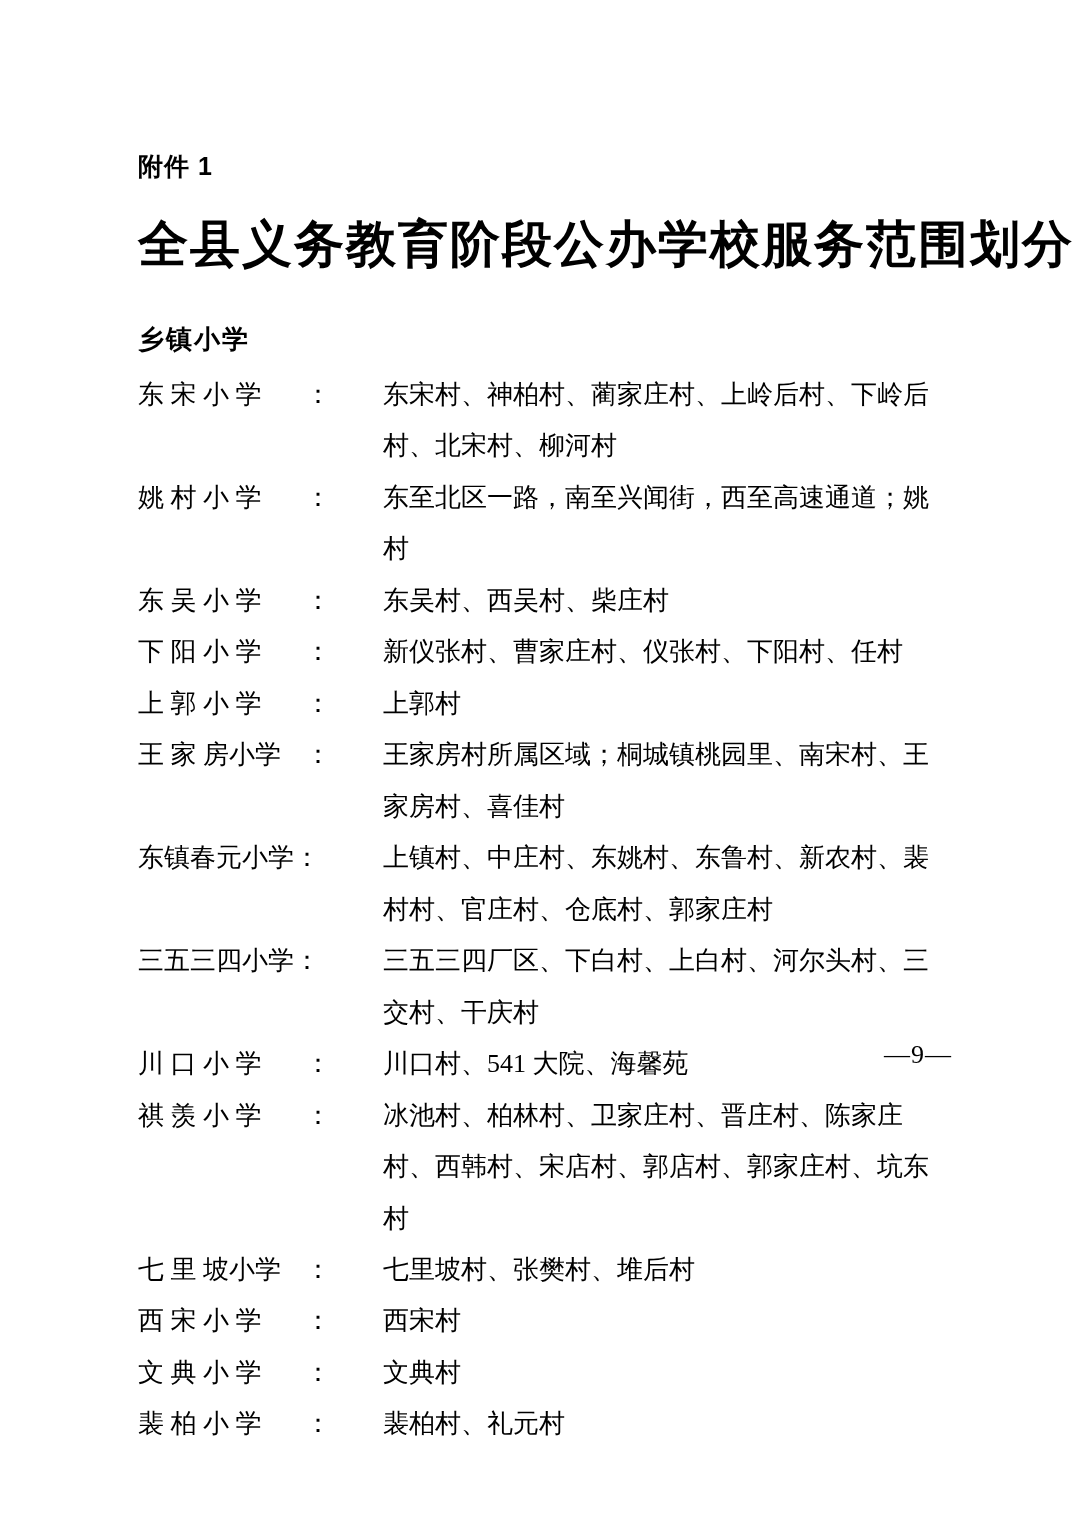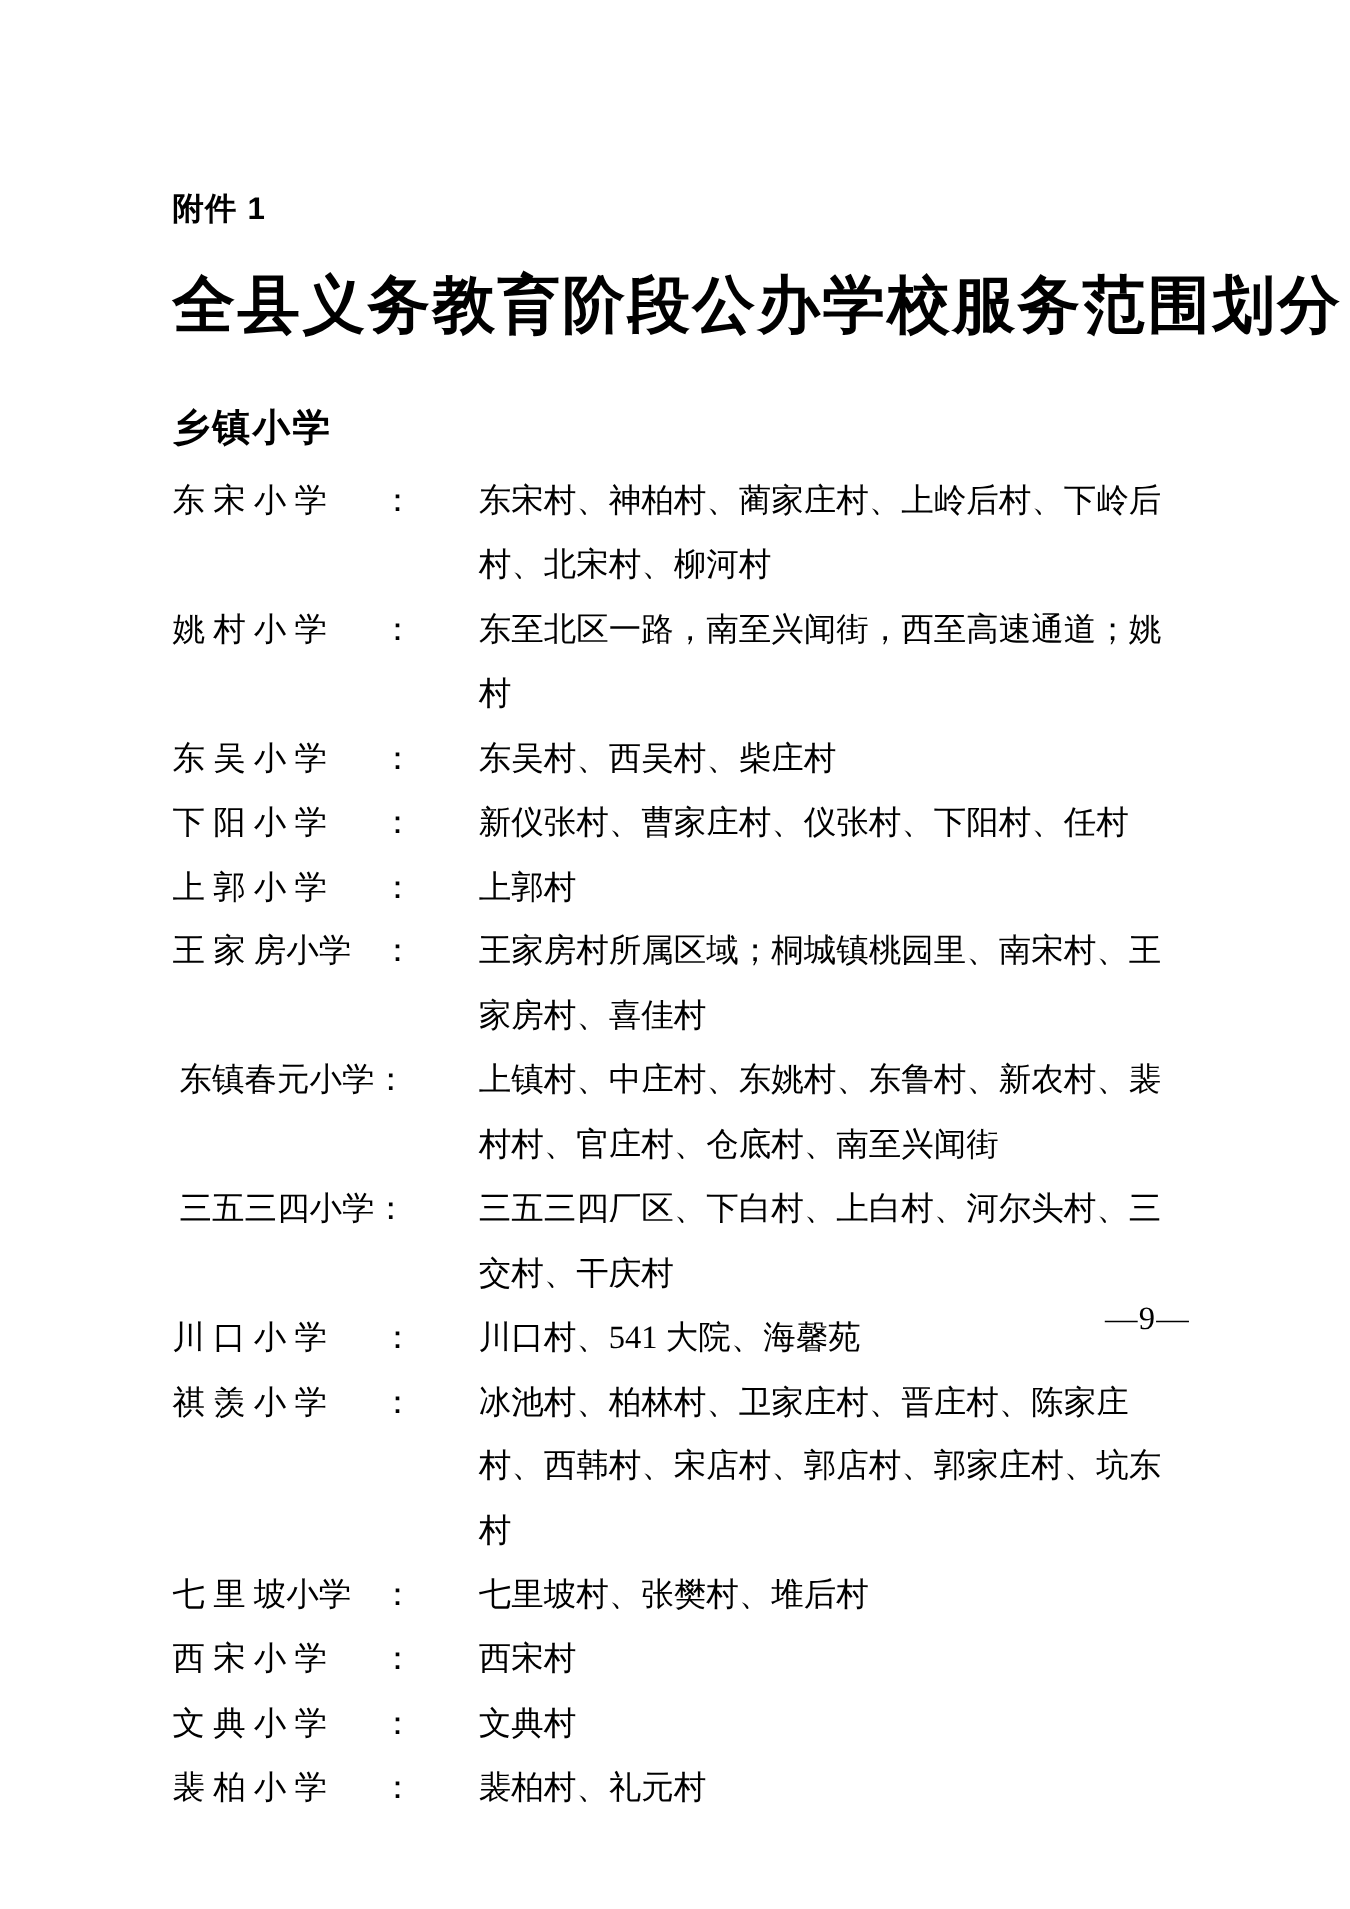--- a/index.html
+++ b/index.html
@@ -41,42 +41,42 @@
     font-family: "Liberation Serif", "DejaVu Serif", serif;
     font-weight: bold;
     font-size: 50px;
     letter-spacing: 2px;
     margin: 10px 0 44px 0;
     white-space: nowrap;
   }
   .section-heading {
     font-family: "Liberation Sans", "DejaVu Sans", sans-serif;
     font-weight: bold;
-    font-size: 30px;
+    font-size: 26px;
     letter-spacing: 2px;
     margin-bottom: 12px;
   }
   .entry {
     display: flex;
     align-items: flex-start;
     font-size: 26px;
     line-height: 1.98;
     gap: 44px;
   }
   .entry-name {
     width: 193px;
     flex: 0 0 193px;
     display: flex;
     justify-content: space-between;
     box-sizing: border-box;
     white-space: nowrap;
     letter-spacing: 0;
   }
   .entry-name.tight {
-    justify-content: center;
+    justify-content: flex-start;
     letter-spacing: 0;
   }
   .entry-name .colon {
     margin-left: 0;
   }
   .entry-value {
     flex: 1 1 auto;
     text-indent: 0;
     padding-left: 8px;
     box-sizing: border-box;
@@ -151,21 +151,21 @@
             <span class="colon">：</span>
         </div>
         <div class="entry-value">王家房村所属区域；桐城镇桃园里、南宋村、王家房村、喜佳村</div>
       </div>
 
       <div class="entry">
         <div class="entry-name tight">
           <span>东镇春元小学</span>
             <span class="colon">：</span>
         </div>
-        <div class="entry-value">上镇村、中庄村、东姚村、东鲁村、新农村、裴村村、官庄村、仓底村、南至兴闻街</div>
+        <div class="entry-value">上镇村、中庄村、东姚村、东鲁村、新农村、裴村村、官庄村、仓底村、郭家庄村</div>
       </div>
 
       <div class="entry">
         <div class="entry-name tight">
           <span>三五三四小学</span>
             <span class="colon">：</span>
         </div>
         <div class="entry-value">三五三四厂区、下白村、上白村、河尔头村、三交村、干庆村</div>
       </div>
 

